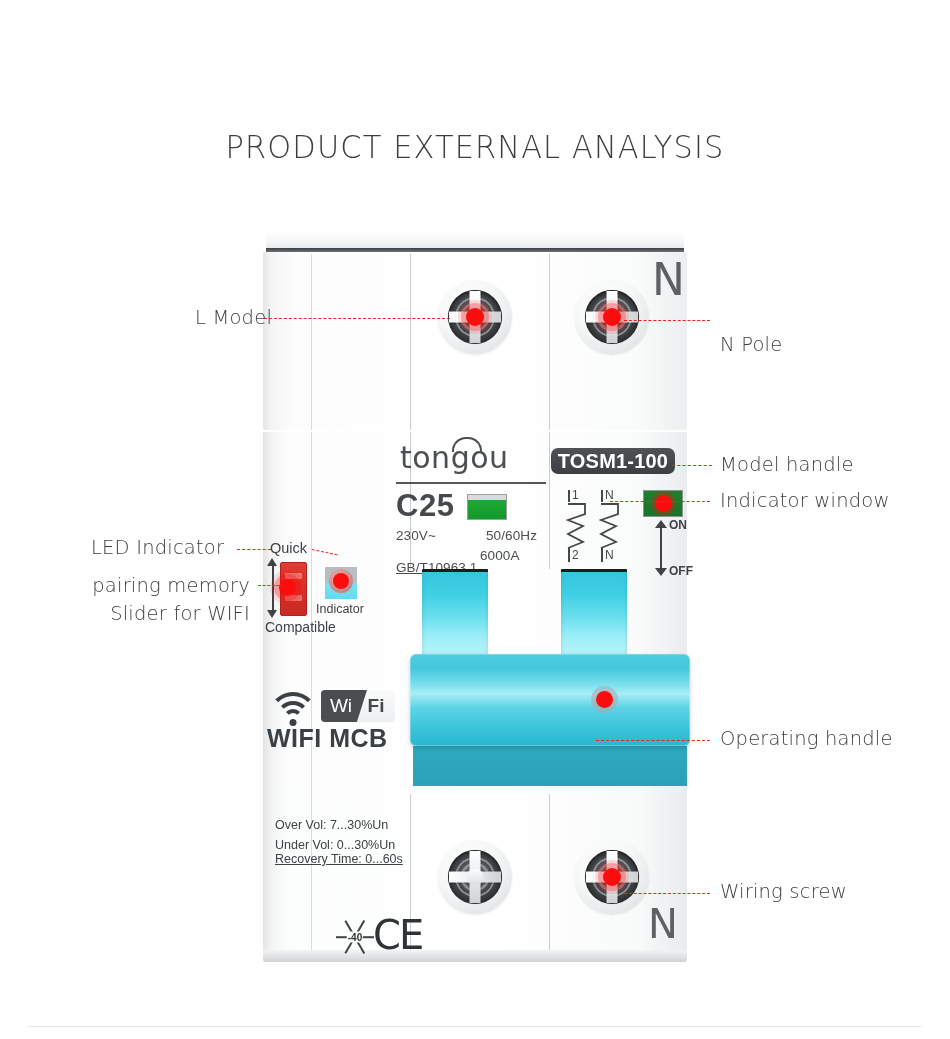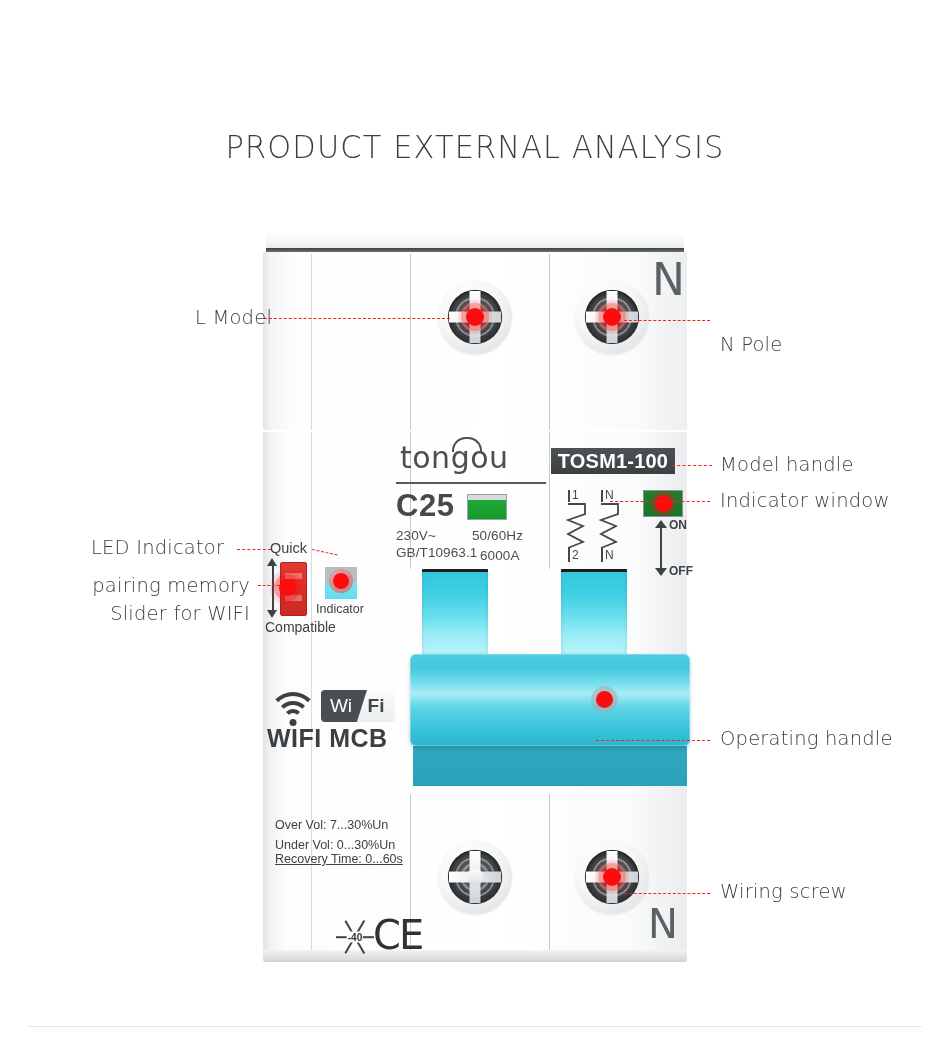--- a/index.html
+++ b/index.html
@@ -215,20 +215,21 @@
     height: 26px;
     background: linear-gradient(180deg,#4e5255 0%, #3d4043 100%);
     color: #ffffff;
     font-size: 20px;
     font-weight: 700;
     letter-spacing: 0.2px;
     display: flex;
     align-items: center;
     justify-content: center;
     font-family: "Liberation Sans", sans-serif;
+    border-radius: 7px;
   }
 
   .rating {
     position: absolute;
     left: 133px;
     top: 256px;
     font-size: 31px;
     font-weight: 700;
     color: #45494c;
     letter-spacing: 0.5px;
@@ -595,22 +596,22 @@
     <span class="arc"></span>
   </div>
   <div class="plate-rule"></div>
 
   <div class="model-badge">TOSM1-100</div>
 
   <div class="rating">C25</div>
   <div class="green-box"></div>
 
   <div class="spec-line" style="left:133px; top:296px;">230V~</div>
-  <div class="spec-line" style="left:209px; top:296px;">50/60Hz</div>
-  <div class="spec-line" style="left:133px; top:313px;">GB/T10963.1</div>
+  <div class="spec-line" style="left:223px; top:296px;">50/60Hz</div>
+  <div class="spec-line" style="left:133px; top:328px;text-decoration:underline;">GB/T10963.1</div>
   <div class="spec-line" style="left:217px; top:316px;">6000A</div>
 
   <div class="sch">
     <div class="sch-tick" style="left:5px;  top:0px;  height:12px;"></div>
     <div class="sch-tick" style="left:38px; top:0px;  height:12px;"></div>
     <div class="sch-txt" style="left:9px;  top:-2px;">1</div>
     <div class="sch-txt" style="left:42px; top:-2px;">N</div>
     <svg width="76" height="60" viewBox="0 0 76 60" style="position:absolute;left:0;top:12px;">
       <path d="M5 2 L22 2 L22 12 L5 18 L20 24 L5 32 L20 40 L5 46" fill="none" stroke="#44484b" stroke-width="1.8"></path>
       <path d="M38 2 L55 2 L55 12 L38 18 L53 24 L38 32 L53 40 L38 46" fill="none" stroke="#44484b" stroke-width="1.8"></path>

